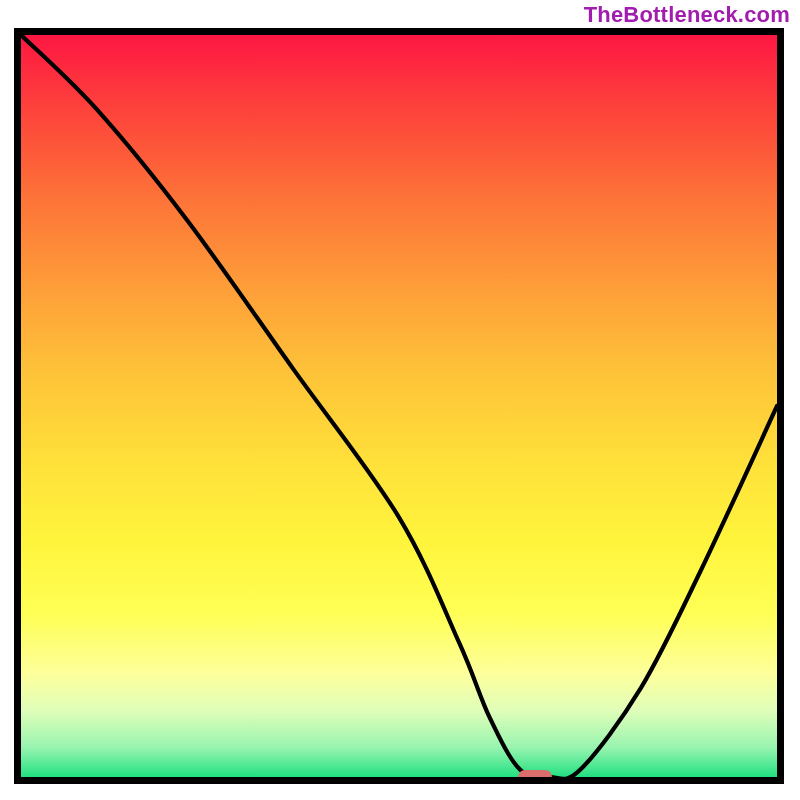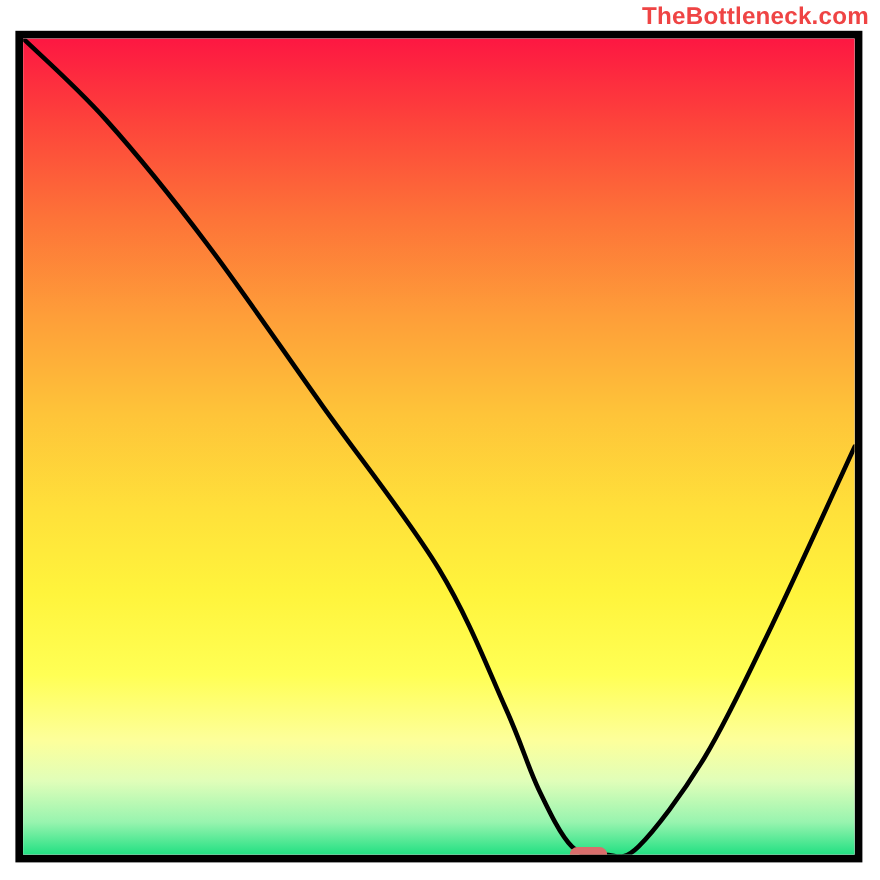--- a/index.html
+++ b/index.html
@@ -10,21 +10,21 @@
     background: #ffffff;
     position: relative;
     font-family: Arial, Helvetica, sans-serif;
   }
   .watermark {
     position: absolute;
     top: 2px;
     right: 10px;
     font-size: 22px;
     font-weight: 600;
-    color: #ef4444;
+    color: #a21caf;
     letter-spacing: 0.2px;
     z-index: 10;
   }
   .plot-frame {
     position: absolute;
     left: 14px;
     top: 28px;
     width: 770px;
     height: 756px;
     border: 7px solid #000;

